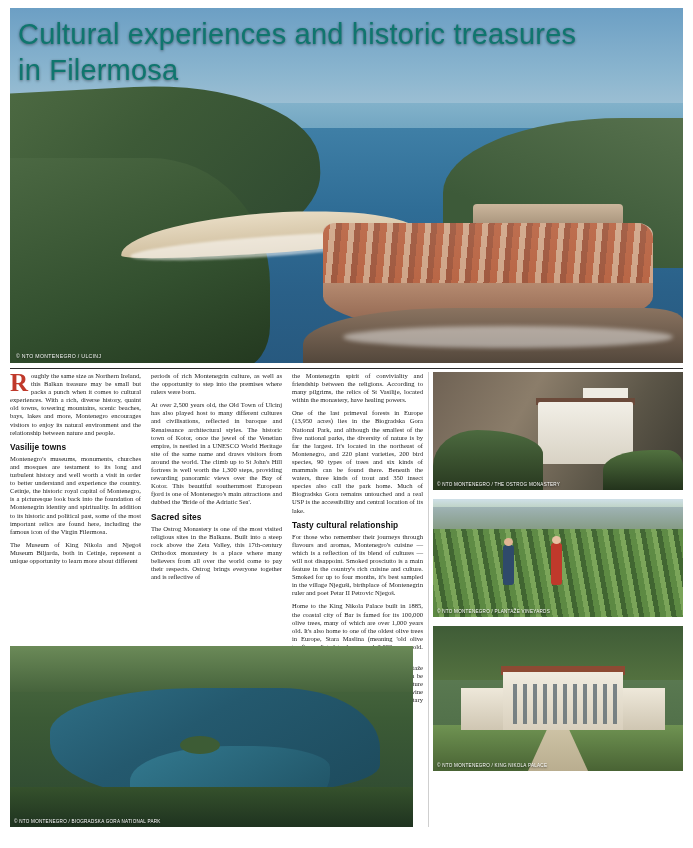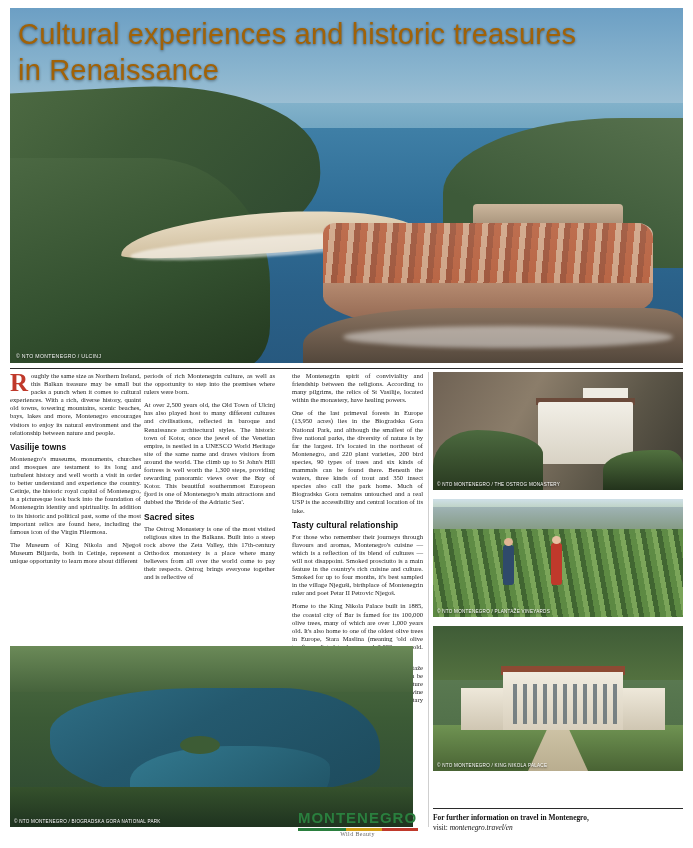--- a/index.html
+++ b/index.html
@@ -10,21 +10,21 @@
   }
   .inner{position:absolute;left:10px;top:8px;width:673px;height:832px;}
 
   
   .headline{
     position:absolute;left:0;top:0;width:673px;height:88px;
     z-index:5;
     font-family:"Liberation Sans",sans-serif;
     font-weight:300;
     font-size:29px;line-height:36px;
-    color:#a16207;
+    color:#0f766e;
     letter-spacing:0.2px;
     padding:8px 8px 0 8px;
     box-sizing:border-box;
     text-shadow:0 1px 3px rgba(0,0,0,0.45);
   }
 
   
   .hero{
     position:absolute;left:0;top:0;width:673px;height:355px;
     overflow:hidden;
@@ -112,21 +112,21 @@
   .body{
     position:absolute;left:0;top:364px;width:673px;height:468px;
   }
   .col{
     position:absolute;top:0;width:131px;height:455px;
     font-size:6.6px;line-height:8.1px;color:#1b1b1b;
     text-align:justify;
     font-family:"Liberation Serif",serif;
   }
   .c1{left:0;}
-  .c2{left:134px;}
+  .c2{left:141px;}
   .c3{left:282px;}
   .colmedia{left:423px;top:0;width:250px;height:455px;position:absolute;}
 
   .col p{margin:0 0 5px 0;}
   .col h3{
     font-family:"Liberation Sans",sans-serif;
     font-size:8.4px;font-weight:700;margin:6px 0 4px 0;color:#111;
     letter-spacing:.1px;
   }
   .dropcap{
@@ -320,21 +320,21 @@
     <div class="fort"></div>
     <div class="town"></div>
     <div class="townroofs"></div>
     <div class="rockbase"></div>
     <div class="foam"></div>
     <div class="credit">© NTO MONTENEGRO / ULCINJ</div>
   </div>
 
   <div class="headline">
     <div>Cultural experiences and historic treasures</div>
-    <div>in Renaissance</div>
+    <div>in Filermosa</div>
   </div>
 
   <div class="hr-top"></div>
 
   <div class="body">
 
     <div class="vline"></div>
 
     <div class="col c1">
       <p><span class="dropcap">R</span><span>oughly the same size as Northern Ireland, this Balkan treasure may be small but packs a punch when it comes to cultural experiences. With a rich, diverse history, quaint old towns, towering mountains, scenic beaches, bays, lakes and more, Montenegro encourages visitors to enjoy its natural environment and the relationship between nature and people.</span></p>
@@ -397,26 +397,15 @@
       <div class="hill"></div>
       <div class="water"></div>
       <div class="water2"></div>
       <div class="isle"></div>
       <div class="fore"></div>
       <div class="cap">© NTO MONTENEGRO / BIOGRADSKA GORA NATIONAL PARK</div>
     </div>
 
   </div>
 
-  <div class="footer">
-    <div class="logo">
-      <div class="word">MONTENEGRO</div>
-      <div class="bar"></div>
-      <div class="tag">Wild Beauty</div>
-    </div>
-    <div class="footinfo">
-      <b>For further information on travel in Montenegro,</b><br>
-      <span>visit: </span><i>montenegro.travel/en</i>
-    </div>
-  </div>
 
  </div>
 </div>
 
 </body></html>

